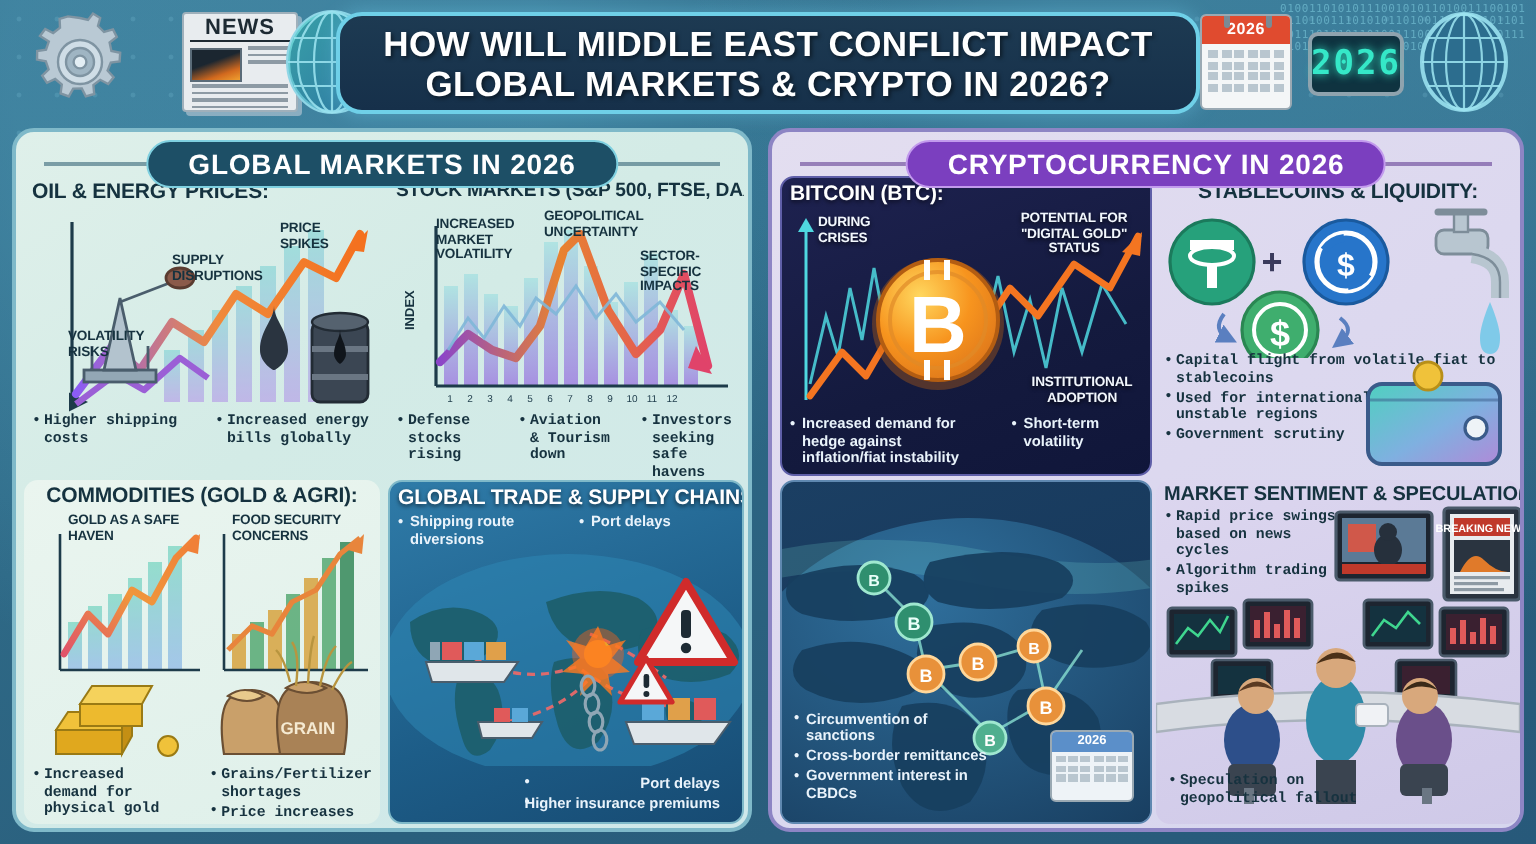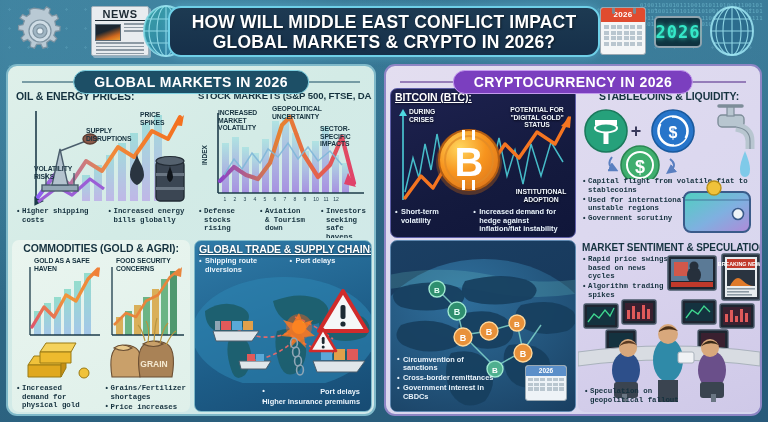--- a/index.html
+++ b/index.html
@@ -84,21 +84,21 @@
   .pill-left { background:#1d4f66; border:1.5px solid #7fd0e0; }
   .pill-right { background:#7b3fbf; border:1.5px solid #c29aed; }
   .pill-rule { position:absolute; top:15px; height:2px; background:rgba(40,90,110,.55); z-index:1;}
   .pr-l1{left:14px;width:68px;} .pr-l2{right:14px;width:68px;}
   .pr-r1{left:14px;width:72px;background:rgba(90,50,140,.55);} .pr-r2{right:14px;width:72px;background:rgba(90,50,140,.55);}
 
   
   .quad { position:absolute; border-radius:7px; overflow:hidden; }
   .q-head { font-size:10.5px; font-weight:bold; letter-spacing:-.1px; line-height:12px;
      padding:2px 4px 1px; white-space:nowrap; }
-  .dark .q-head { color:#fff; text-shadow:0 1px 2px rgba(0,0,0,.6);text-decoration:underline; }
+  .dark .q-head { color:#fff; text-shadow:0 1px 2px rgba(0,0,0,.6); }
   .light .q-head { color:#15323f; }
 
   .bullets { font-size:7.4px; line-height:8.6px; font-weight:bold; padding:0 4px; }
   .bullets li { list-style:none; position:relative; padding-left:6px; margin-bottom:1.5px; }
   .bullets li:before { content:"•"; position:absolute; left:0; top:-.5px; }
   .light .bullets { color:#16323f;font-family:Liberation Mono, monospace; }
   .dark .bullets { color:#e9f3fb; }
   .cols { display:flex; gap:5px; }
   .cols > ul { flex:1; }
 
@@ -572,25 +572,25 @@
               <rect x="81" y="26" width="3" height="10" fill="#fff"></rect>
             <rect x="71" y="76" width="3" height="10" fill="#fff"></rect>
               <rect x="81" y="76" width="3" height="10" fill="#fff"></rect>
           </g>
         </svg>
         <div class="lbl" style="left:18px;top:4px;width:42px;">DURING CRISES</div>
         <div class="lbl" style="left:114px;top:2px;width:64px;text-align:center;">POTENTIAL FOR "DIGITAL GOLD" STATUS</div>
         <div class="lbl" style="left:120px;top:84px;width:60px;text-align:center;">INSTITUTIONAL ADOPTION</div>
       </div>
       <div class="cols">
-        <ul class="bullets">
-          <li>Short-term volatility</li>
-        </ul>
         <ul class="bullets" style="flex:1.5">
           <li>Increased demand for hedge against inflation/fiat instability</li>
+        </ul>
+        <ul class="bullets">
+          <li>Short-term volatility</li>
         </ul>
       </div>
     </div>
 
     <div class="quad light" id="q-stable">
       <div class="q-head" style="text-align:center">STABLECOINS &amp; LIQUIDITY:</div>
       <div class="chartbox" style="height:76px">
         <svg width="182" height="76" viewBox="0 0 182 76">
           <g>
             <circle cx="28" cy="28" r="21" fill="#26a17b" stroke="#1b7a5c" stroke-width="1.6"></circle>

